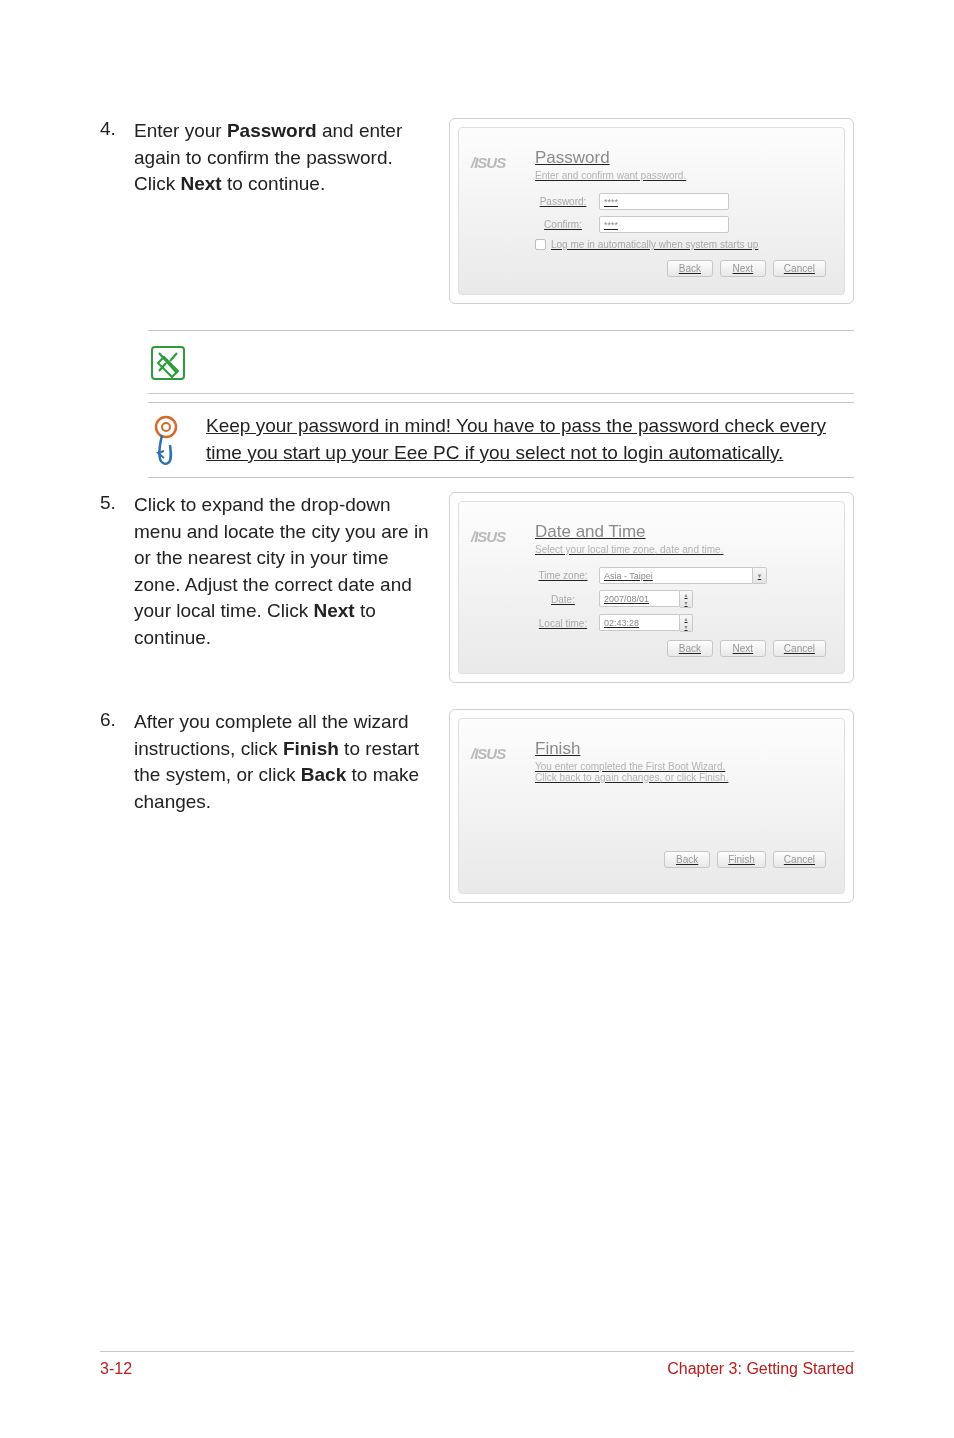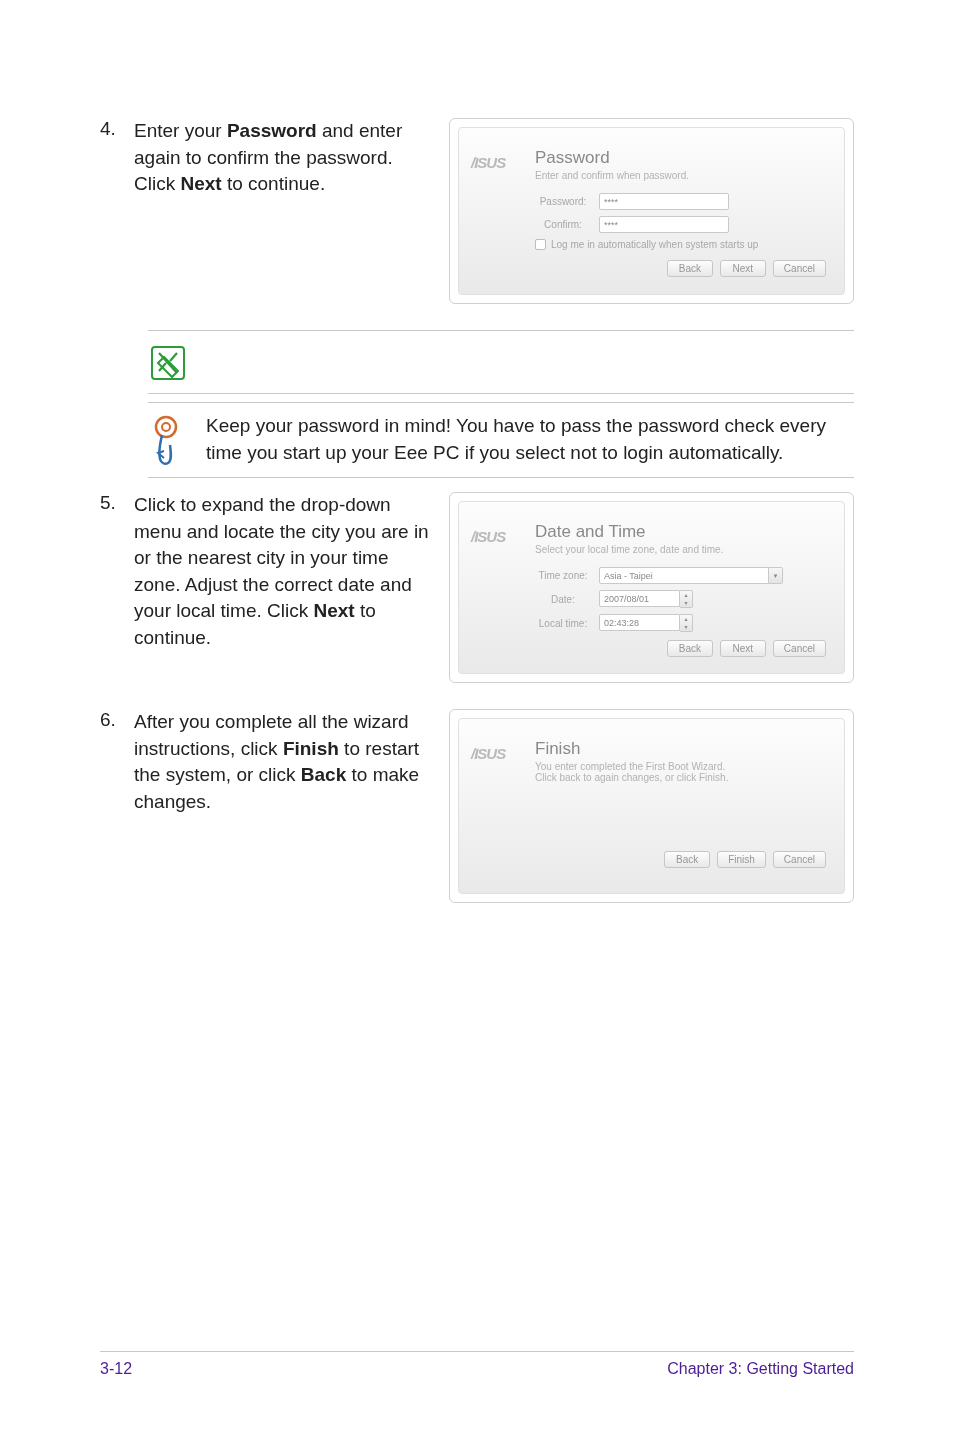--- a/index.html
+++ b/index.html
@@ -40,20 +40,21 @@
       padding: 8px;
       background: #fff;
     }
     .wizard-inner {
       background: linear-gradient(#fdfdfd, #e9e9e9);
       border: 1px solid #e0e0e0;
       border-radius: 4px;
       padding: 20px 18px 16px 18px;
       position: relative;
       min-height: 168px;
+      text-decoration: underline;
     }
     .wizard-logo {
       position: absolute;
       left: 12px;
       top: 26px;
       font-size: 15px;
       font-weight: bold;
       font-style: italic;
       color: #b9b9b9;
       letter-spacing: -1px;
@@ -165,53 +166,53 @@
       display: flex;
       align-items: flex-start;
       justify-content: flex-start;
       padding-top: 2px;
     }
     .callout-text {
       font-size: 19px;
       line-height: 1.4;
       flex: 1;
     }
-    .callout2 { margin-top: -6px; }
+    .callout2 { margin-top: -6px; text-decoration: underline; }
 
     .footer {
       position: absolute;
       bottom: 60px;
       left: 100px;
       right: 100px;
       border-top: 1px solid #c7c7c7;
       padding-top: 8px;
       display: flex;
       justify-content: space-between;
       font-size: 16px;
-      color: #4c1d95;
+      color: #b91c1c;
     }
     .bold { font-weight: bold; }
   </style>
 </head>
 <body>
 
 <div class="page">
 
   <div class="step">
     <div class="step-num">4.</div>
     <div class="step-text">
       <span>Enter your </span><span class="bold">Password</span><span> and enter again to confirm the password. Click </span><span class="bold">Next</span><span> to continue.</span>
     </div>
     <div class="step-img">
       <div class="wizard">
         <div class="wizard-inner">
           <div class="wizard-logo">ISUS</div>
           <div class="wizard-content">
             <div class="wizard-title">Password</div>
-            <div class="wizard-sub">Enter and confirm when password.</div>
+            <div class="wizard-sub">Enter and confirm want password.</div>
             <div class="wizard-row">
               <div class="wizard-label">Password:</div>
               <div class="wizard-field">****</div>
             </div>
             <div class="wizard-row">
               <div class="wizard-label">Confirm:</div>
               <div class="wizard-field">****</div>
             </div>
             <div class="wizard-chk">
               <div class="chk"></div>
@@ -258,21 +259,21 @@
     <div class="step-img">
       <div class="wizard">
         <div class="wizard-inner">
           <div class="wizard-logo">ISUS</div>
           <div class="wizard-content">
             <div class="wizard-title">Date and Time</div>
             <div class="wizard-sub">Select your local time zone, date and time.</div>
             <div class="wizard-row">
               <div class="wizard-label">Time zone:</div>
               <div style="display:flex">
-                <div class="wizard-field" style="width:170px;border-radius:2px 0 0 2px">Asia - Taipei</div>
+                <div class="wizard-field" style="width:154px;border-radius:2px 0 0 2px">Asia - Taipei</div>
                 <div class="dropdown-arrow">▾</div>
               </div>
             </div>
             <div class="wizard-row">
               <div class="wizard-label">Date:</div>
               <div class="spinbox">
                 <div class="wizard-field sm" style="border-radius:2px 0 0 2px">2007/08/01</div>
                 <div class="spinbtn">
                     <span>▴</span>
                     <span>▾</span>

